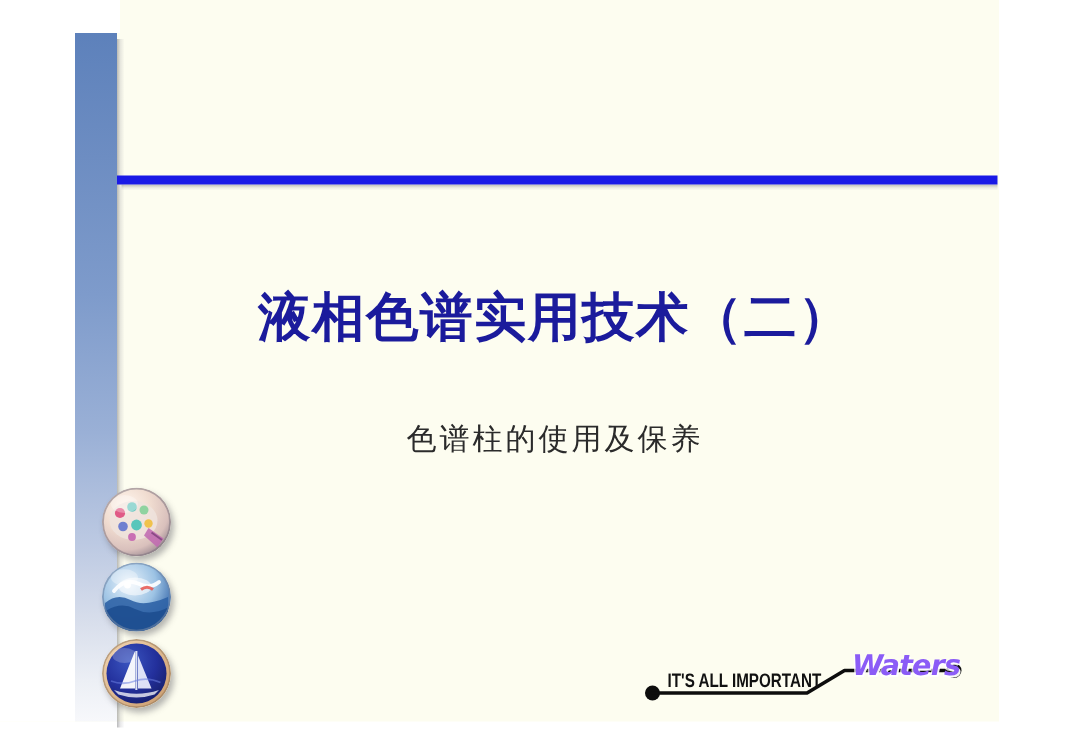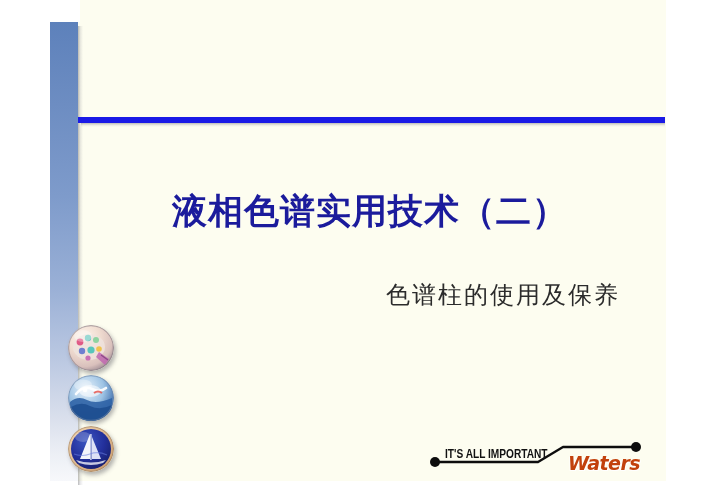--- a/index.html
+++ b/index.html
@@ -111,23 +111,23 @@
     font-weight: bold;
     letter-spacing: 1px;
     color: #1b1b9c;
     white-space: nowrap;
   }
   .slide-subtitle {
     position: absolute;
     left: 120px;
     top: 279px;
     width: 500px;
-    text-align: right;
+    text-align: center;
     font-family: "DejaVu Serif", "Liberation Serif", serif;
-    font-size: 24px;
+    font-size: 20px;
     font-weight: normal;
     letter-spacing: 2px;
     color: #2b2b2b;
     white-space: nowrap;
   }
 
   
   .sphere {
     position: absolute;
     width: 46px;
@@ -165,26 +165,25 @@
     white-space: nowrap;
   }
   .logo-wordmark {
     position: absolute;
     left: 140px;
     top: 5px;
     font-family: "DejaVu Sans", "Liberation Sans", sans-serif;
     font-size: 19px;
     font-weight: bold;
     font-style: italic;
-    color: #c2410c;
+    color: #8b5cf6;
     letter-spacing: -0.5px;
     text-shadow: 1px 1px 0 rgba(255,255,255,0.95),
                 -1px 1px 0 rgba(255,255,255,0.75);
     white-space: nowrap;
-    margin-top: 19px;
   }
 </style>
 </head>
 <body>
 
 <div id="slide-root">
 
   <div class="slide-canvas"></div>
   <div class="left-gutter"></div>
   <div class="top-gutter"></div>

